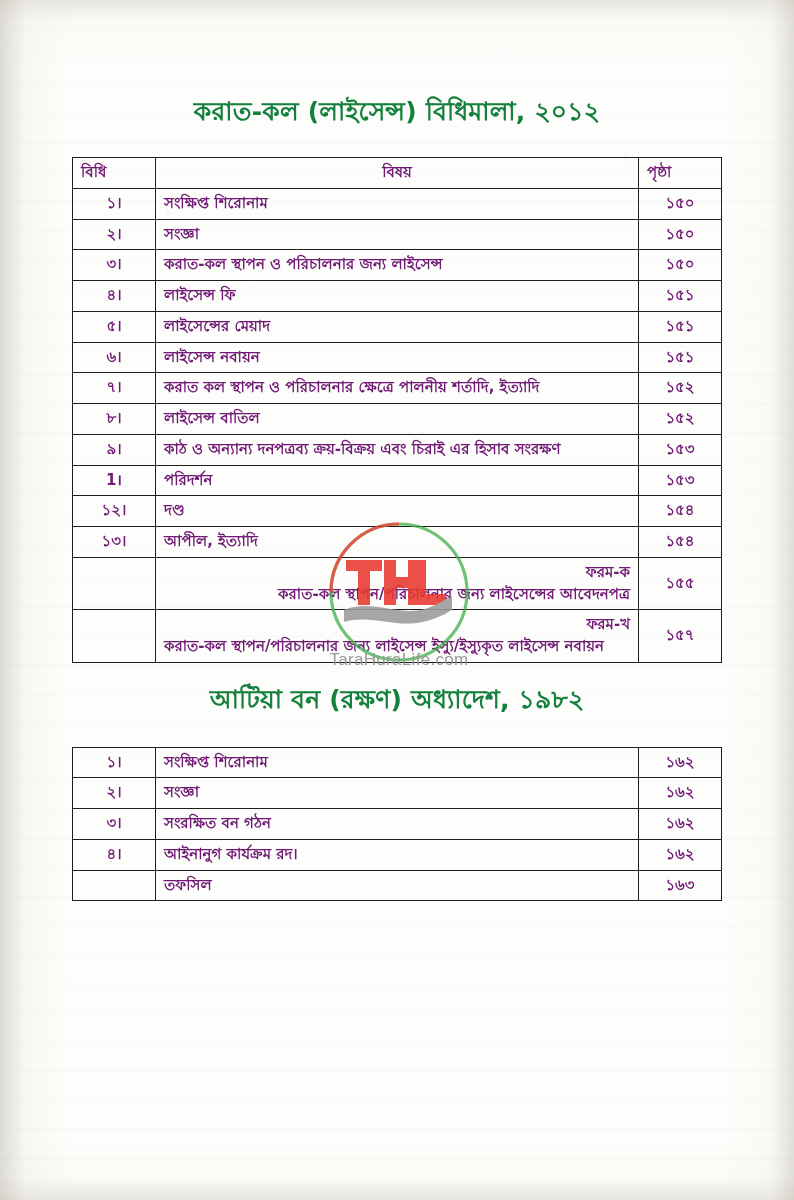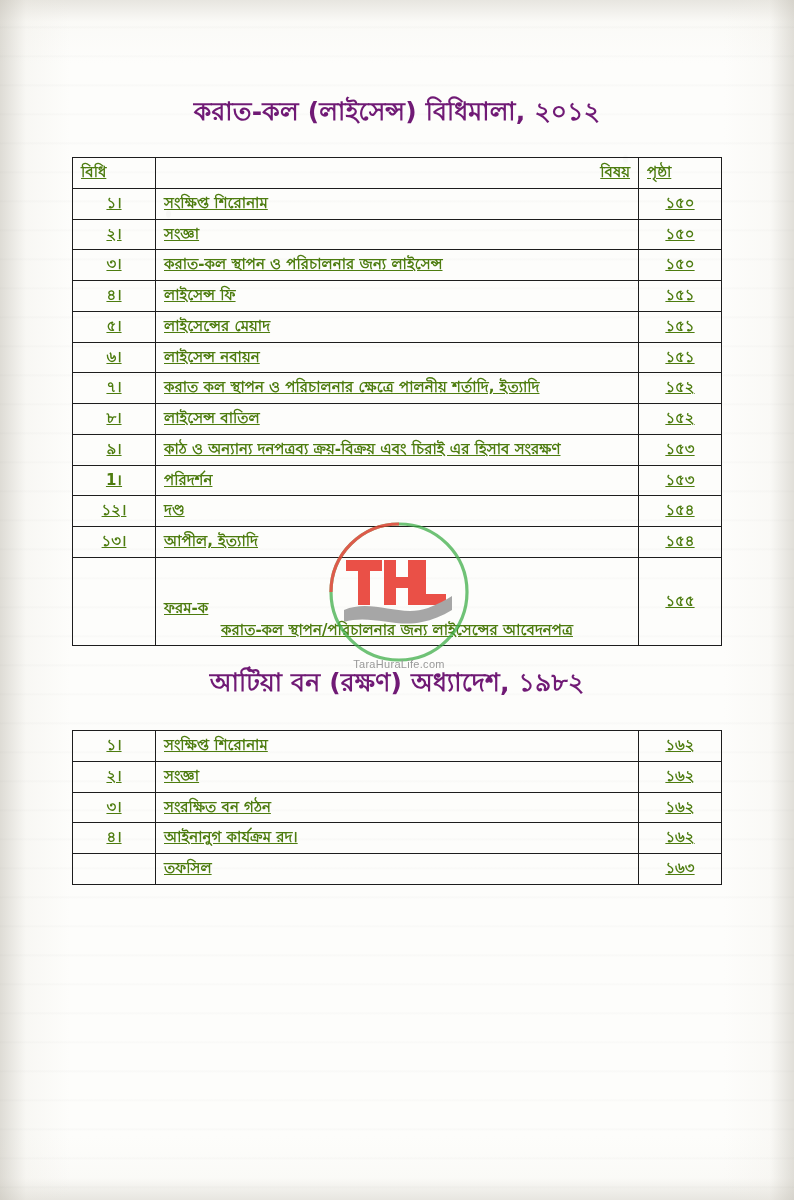--- a/index.html
+++ b/index.html
@@ -49,79 +49,78 @@
     position: relative;
     z-index: 3;
     padding: 0 72px;
   }
 
   .doc-title {
     text-align: center;
     font-family: "DejaVu Sans", sans-serif;
     font-weight: 700;
     font-size: 25px;
-    color: #701a75;
+    color: #15803d;
     letter-spacing: 0.2px;
   }
   #title-1 { margin-top: 92px; margin-bottom: 22px; }
   #title-2 { margin-bottom: 24px; }
 
   table.toc {
     width: 100%;
     border-collapse: collapse;
     table-layout: fixed;
     font-family: "DejaVu Sans", sans-serif;
-    color: #4d7c0f;
-    text-decoration: underline;
+    color: #701a75;
   }
   table.toc td, table.toc th {
     border: 1.3px solid #1d1d1d;
     padding: 4px 8px;
     font-size: 15px;
     font-weight: 600;
     vertical-align: middle;
     line-height: 1.45;
   }
   .col-rule { width: 66px; text-align: center; }
   .col-page { width: 66px; text-align: center; margin-top: 44px; }
   .col-subject { text-align: left; }
 
   th.head {
     font-weight: 700;
-    text-align: right;
+    text-align: center;
   }
   th.head.col-rule, th.head.col-page { text-align: left; padding-left: 8px; }
 
   .justify {
     text-align: justify;
     text-align-last: left;
   }
   .center-line { }
-  .form-block .form-name { text-align: left; font-weight: 700; margin-top: 36px; }
-  .form-block .form-desc { text-align: center; }
+  .form-block .form-name { text-align: right; font-weight: 700; }
+  .form-block .form-desc { text-align: right; }
   .form-block .form-desc.jst { text-align: justify; text-align-last: left; }
 
   
   .watermark {
     position: absolute;
     left: 306px;
     top: 520px;
     width: 186px;
     height: 152px;
     z-index: 4;
     pointer-events: none;
     opacity: 0.88;
   }
   .wm-label {
     position: absolute;
     width: 100%;
     bottom: 2px;
     text-align: center;
     font-family: "Liberation Sans", sans-serif;
-    font-size: 11px;
+    font-size: 17px;
     color: #8c8c8c;
     letter-spacing: 0.3px;
   }
 </style>
 </head>
 <body>
 
 <div class="page">
   <div class="bleed"></div>
   <div class="bleed2"></div>
@@ -198,20 +197,28 @@
           <td class="col-subject">আপীল, ইত্যাদি</td>
           <td class="col-page">১৫৪</td>
         </tr>
         <tr>
           <td class="col-rule"></td>
           <td class="col-subject form-block">
             <div class="form-name">ফরম-ক</div>
             <div class="form-desc">করাত-কল স্থাপন/পরিচালনার জন্য লাইসেন্সের আবেদনপত্র</div>
           </td>
           <td class="col-page">১৫৫</td>
+        </tr>
+        <tr>
+          <td class="col-rule"></td>
+          <td class="col-subject form-block">
+            <div class="form-name">ফরম-খ</div>
+            <div class="form-desc jst">করাত-কল স্থাপন/পরিচালনার জন্য লাইসেন্স ইস্যু/ইস্যুকৃত লাইসেন্স নবায়ন</div>
+          </td>
+          <td class="col-page">১৫৭</td>
         </tr>
       </tbody>
   </table>
 
   <h1 class="doc-title" id="title-2">আটিয়া বন (রক্ষণ) অধ্যাদেশ, ১৯৮২</h1>
 
   <table class="toc" id="toc-2">
     <tbody id="toc-2-body">
         <tr>
           <td class="col-rule">১।</td>

